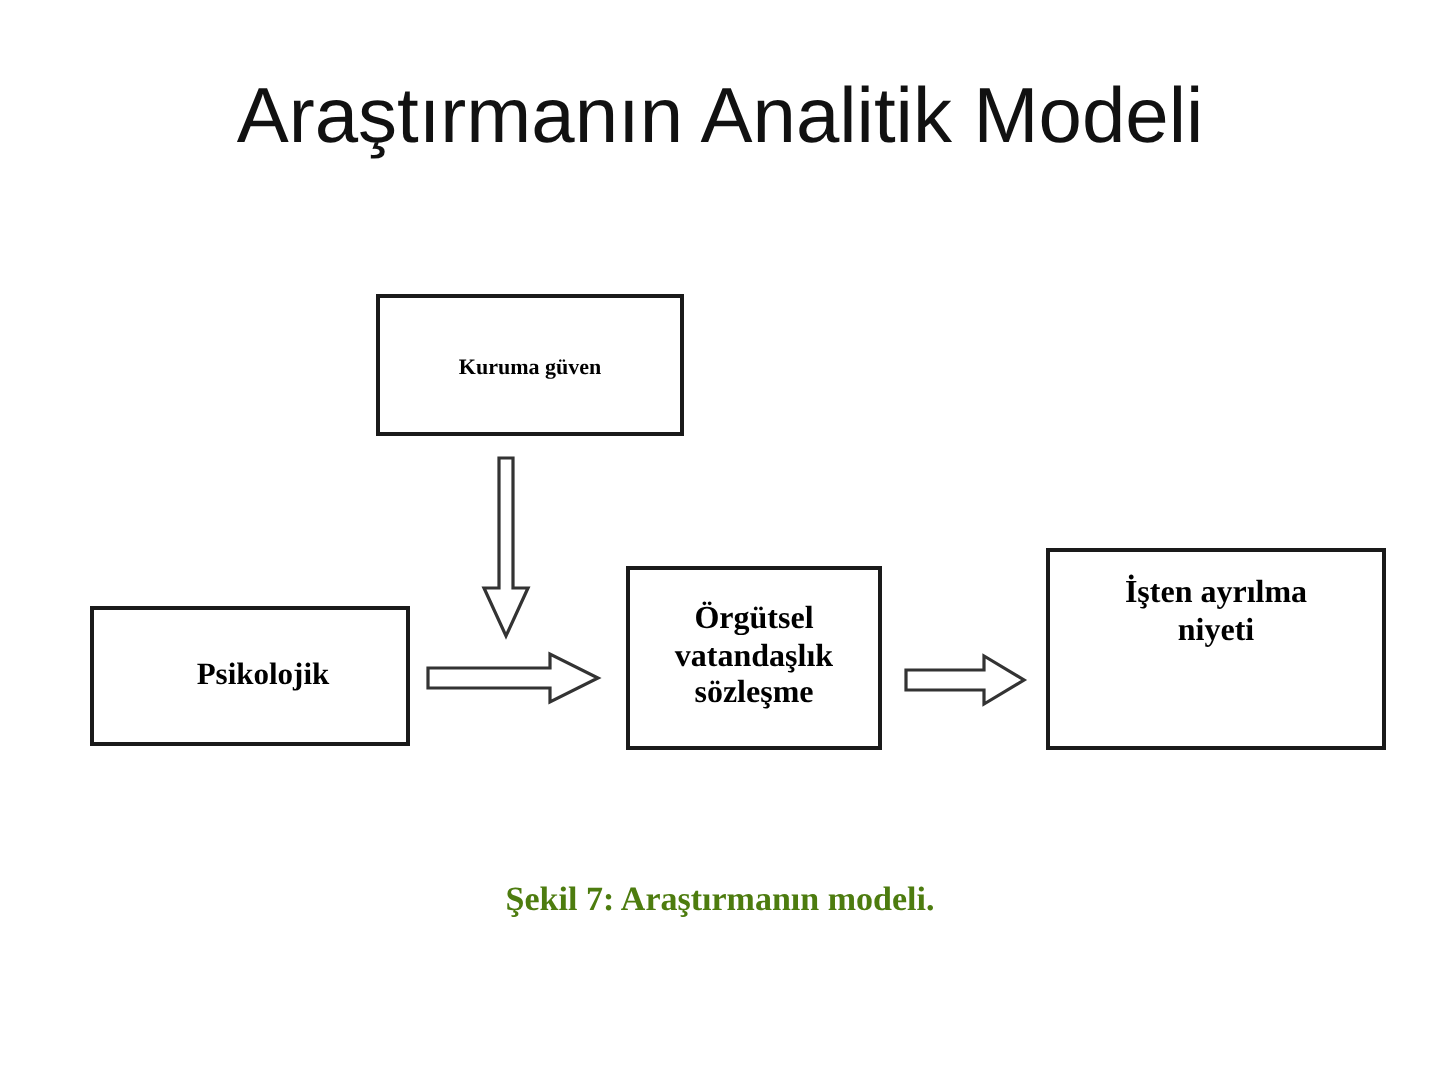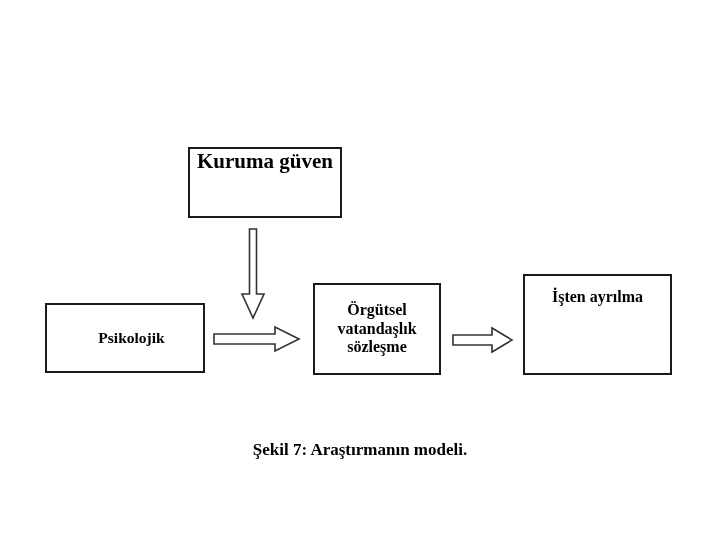--- a/index.html
+++ b/index.html
@@ -59,22 +59,22 @@
   }
   
   #node-kuruma {
     left: 188px;
     top: 147px;
     width: 154px;
     height: 71px;
     align-items: flex-start;
   }
   #node-kuruma .node-label {
-    font-size: 21px;
-    padding-top: 0;
+    font-size: 11px;
+    padding-top: 29px;
   }
   #node-psikolojik {
     left: 45px;
     top: 303px;
     width: 160px;
     height: 70px;
     align-items: center;
     padding-left: 13px;
   }
   #node-psikolojik .node-label {
@@ -87,21 +87,21 @@
     width: 128px;
     height: 92px;
     align-items: center;
   }
   #node-orgutsel .node-label {
     font-size: 16px;
   }
   #node-isten {
     left: 523px;
     top: 274px;
-    width: 149px;
+    width: 170px;
     height: 101px;
     align-items: flex-start;
   }
   #node-isten .node-label {
     font-size: 16px;
     padding-top: 12px;
   }
   
   .arrow {
     position: absolute;
@@ -131,29 +131,30 @@
   
   #caption {
     position: absolute;
     left: 0;
     top: 440px;
     width: 720px;
     text-align: center;
     font-family: "Liberation Serif", serif;
     font-weight: bold;
     font-size: 17px;
-    color: #000000;
+    color: #4d7c0f;
     white-space: nowrap;
   }
 </style>
 </head>
 <body>
 
 <div id="slide">
 
+  <div id="slide-title">Araştırmanın Analitik Modeli</div>
 
   <div id="diagram">
 
     <div class="node" id="node-kuruma">
       <div class="node-label">Kuruma güven</div>
     </div>
 
     <div class="node" id="node-psikolojik">
       <div class="node-label">
         <div>Psikolojik</div>
@@ -164,20 +165,21 @@
       <div class="node-label">
         <div>Örgütsel</div>
         <div>vatandaşlık</div>
         <div>sözleşme</div>
       </div>
     </div>
 
     <div class="node" id="node-isten">
       <div class="node-label">
         <div>İşten ayrılma</div>
+        <div>niyeti</div>
       </div>
     </div>
 
     <div class="arrow" id="arrow-down">
       <svg width="26" height="92" viewBox="0 0 26 92">
         <path class="arrow-shape" d="M 9.5,1 L 16.5,1 L 16.5,66 L 24,66 L 13,90 L 2,66 L 9.5,66 Z"></path>
       </svg>
     </div>
 
     <div class="arrow" id="arrow-right-1">

